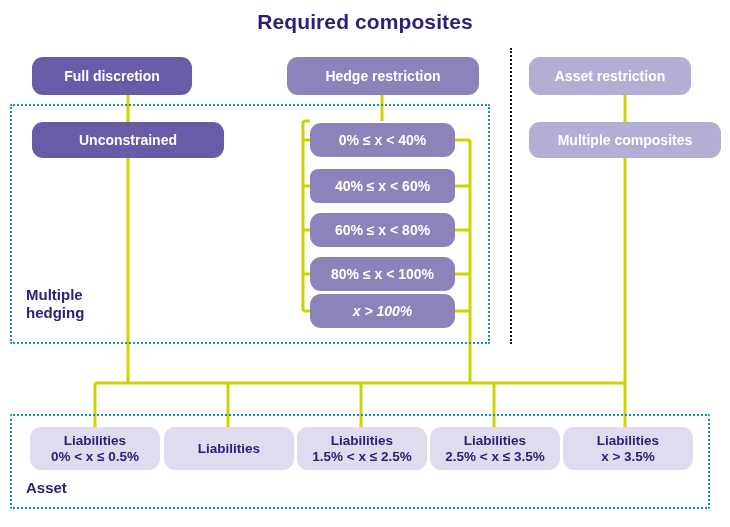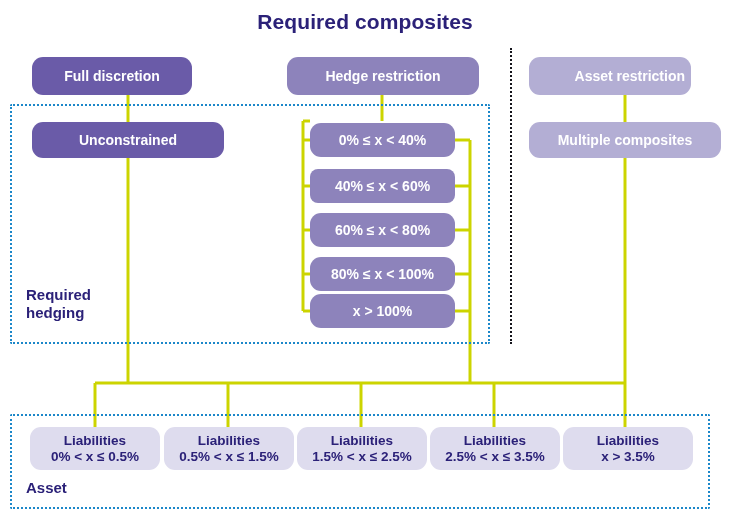--- a/index.html
+++ b/index.html
@@ -133,21 +133,21 @@
       <path d="M95,383 L95,427"></path>
       <path d="M228,383 L228,427"></path>
       <path d="M361,383 L361,427"></path>
       <path d="M494,383 L494,427"></path>
       <path d="M625,383 L625,427"></path>
     </g>
   </svg>
 
   <div class="region" style="left:10px; top:104px; width:480px; height:240px;"></div>
 
-  <div class="region-label" style="left:26px; top:286px; width:110px;">Required hedging</div>
+  <div class="region-label" style="left:26px; top:286px; width:110px;">Multiple hedging</div>
 
   <div class="region" style="left:10px; top:414px; width:700px; height:95px;"></div>
 
   <div class="region-label" style="left:26px; top:479px;">Asset</div>
 
   <div class="vdivider" style="left:510px; top:48px; height:296px;"></div>
 
   <div class="node dark" style="left:32px; top:57px; width:160px; height:38px;">
     <span>Full discretion</span>
   </div>
@@ -169,43 +169,42 @@
   </div>
 
   <div class="node mid" style="left:310px; top:213px; width:145px; height:34px;">
     <span>60% ≤ x &lt; 80%</span>
   </div>
 
   <div class="node mid" style="left:310px; top:257px; width:145px; height:34px;">
     <span>80% ≤ x &lt; 100%</span>
   </div>
 
-  <div class="node mid" style="left:310px; top:294px; width:145px; height:34px;">
+  <div class="node mid" style="left:310px; top:294px; width:145px; height:34px;font-style:italic;">
     <span>x &gt; 100%</span>
   </div>
 
-  <div class="node light" style="left:529px; top:57px; width:162px; height:38px;justify-content:flex-end;">
+  <div class="node light" style="left:529px; top:57px; width:162px; height:38px;">
     <span>Asset restriction</span>
   </div>
 
   <div class="node light" style="left:529px; top:122px; width:192px; height:36px;">
     <span>Multiple composites</span>
   </div>
 
   <div class="node pale" style="left:30px; top:427px; width:130px; height:43px;">
     <span class="node-stack">
       <span class="l1">Liabilities</span>
       <span class="l2">0% &lt; x ≤ 0.5%</span>
     </span>
   </div>
 
   <div class="node pale" style="left:164px; top:427px; width:130px; height:43px;">
     <span class="node-stack">
       <span class="l1">Liabilities</span>
-      <span class="l2">0.5% &lt; x ≤ 1.5%</span>
     </span>
   </div>
 
   <div class="node pale" style="left:297px; top:427px; width:130px; height:43px;">
     <span class="node-stack">
       <span class="l1">Liabilities</span>
       <span class="l2">1.5% &lt; x ≤ 2.5%</span>
     </span>
   </div>
 

